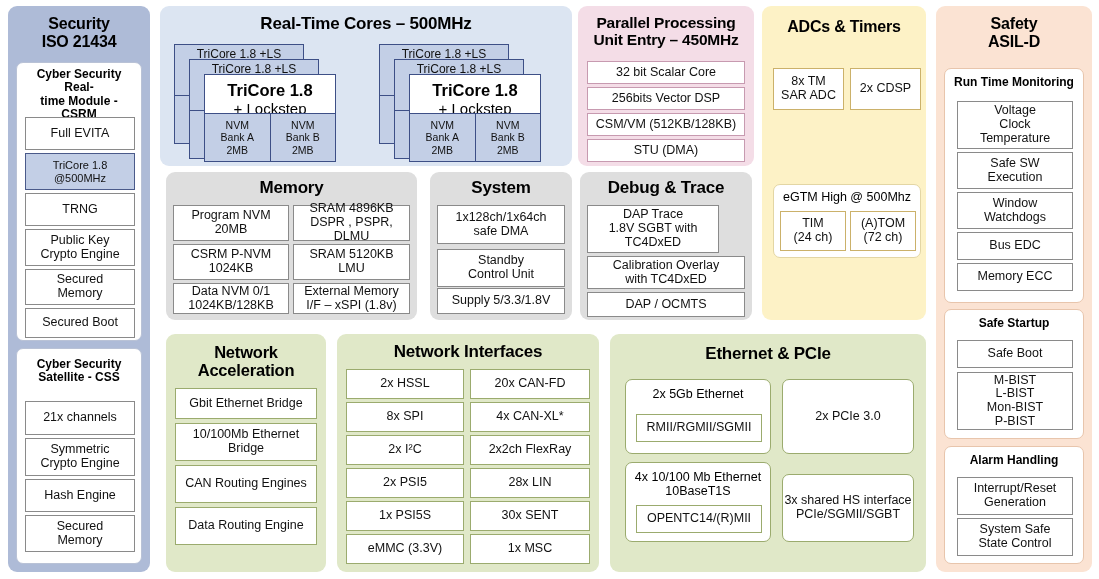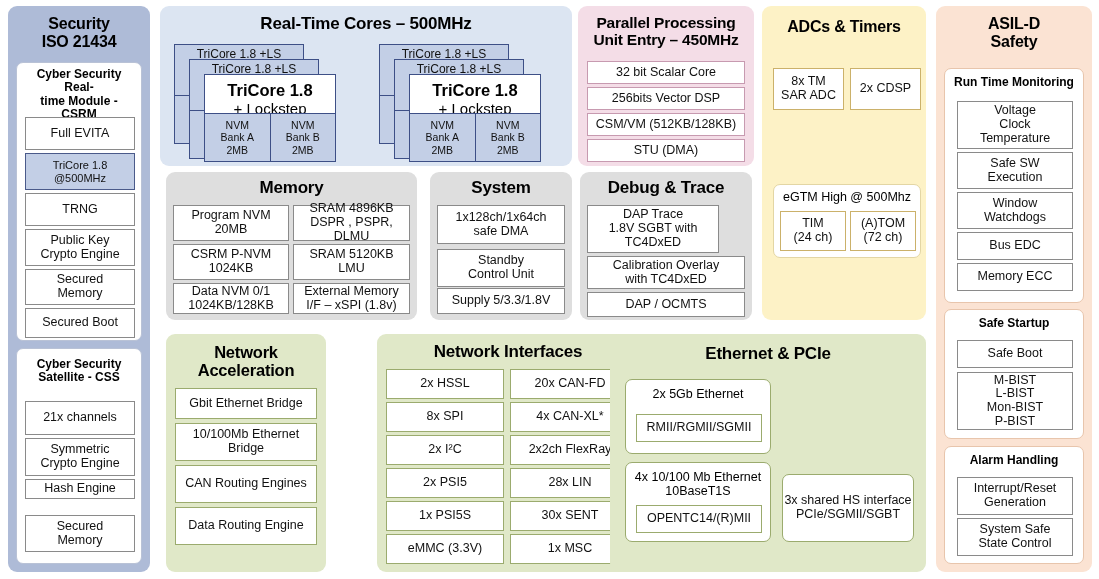--- a/index.html
+++ b/index.html
@@ -117,21 +117,21 @@
       <div class="subgrp-title" style="padding:9px 4px 2px;">
         <div>Cyber Security</div>
         <div>Satellite - CSS</div>
       </div>
       <div class="box abs" style="left:8px;top:52px;width:110px;height:34px;">
         <span>21x channels</span>
         </div>
       <div class="box abs" style="left:8px;top:89px;width:110px;height:38px;">
         <span>Symmetric<br>Crypto Engine</span>
         </div>
-      <div class="box abs" style="left:8px;top:130px;width:110px;height:20px;justify-content:center;">
+      <div class="box abs" style="left:8px;top:130px;width:110px;height:33px;justify-content:center;">
         <span>Hash Engine</span>
         </div>
       <div class="box abs" style="left:8px;top:166px;width:110px;height:37px;">
         <span>Secured<br>Memory</span>
         </div>
     </div>
   </div>
 
   <div class="panel th-lblue" style="left:160px;top:6px;width:412px;height:160px;">
     <div class="panel-title" style="padding-top:8px;font-size:17px;">Real-Time Cores – 500MHz</div>
@@ -269,22 +269,22 @@
         <span>TIM<br>(24 ch)</span>
         </div>
       <div class="box y abs" style="left:76px;top:26px;width:66px;height:40px;">
         <span>(A)TOM<br>(72 ch)</span>
         </div>
     </div>
   </div>
 
   <div class="panel th-peach" style="left:936px;top:6px;width:156px;height:566px;">
     <div class="panel-title" style="padding-top:9px;font-size:16px;">
+      <div>Safety</div>
       <div>ASIL-D</div>
-      <div>Safety</div>
     </div>
 
     <div class="subgrp peach" style="left:8px;top:62px;width:140px;height:235px;">
       <div class="subgrp-title" style="padding:7px 4px 3px;">Run Time Monitoring</div>
       <div class="box abs" style="left:12px;top:32px;width:116px;height:48px;">
         <span>Voltage<br>Clock<br>Temperature</span>
         </div>
       <div class="box abs" style="left:12px;top:83px;width:116px;height:37px;">
         <span>Safe SW<br>Execution</span>
         </div>
@@ -332,21 +332,21 @@
       <span>10/100Mb Ethernet<br>Bridge</span>
       </div>
     <div class="box g abs" style="left:9px;top:131px;width:142px;height:38px;">
       <span>CAN Routing Engines</span>
       </div>
     <div class="box g abs" style="left:9px;top:173px;width:142px;height:38px;">
       <span>Data Routing Engine</span>
       </div>
   </div>
 
-  <div class="panel th-green" style="left:337px;top:334px;width:262px;height:238px;margin-left:40px;">
+  <div class="panel th-green" style="left:337px;top:334px;width:262px;height:238px;">
     <div class="panel-title" style="padding-top:8px;font-size:17px;">Network Interfaces</div>
 
     <div class="box g abs" style="left:9px;top:35px;width:118px;height:30px;">
       <span>2x HSSL</span>
       </div>
     <div class="box g abs" style="left:9px;top:68px;width:118px;height:30px;">
       <span>8x SPI</span>
       </div>
     <div class="box g abs" style="left:9px;top:101px;width:118px;height:30px;">
       <span>2x I²C</span>
@@ -391,19 +391,22 @@
         </div>
     </div>
 
     <div class="abs" style="left:15px;top:128px;width:146px;height:80px;background:#fff;border:1.3px solid #9bab6e;border-radius:7px;">
       <div style="text-align:center;font-size:12.5px;padding-top:7px;line-height:1.15;">4x 10/100 Mb Ethernet<br>10BaseT1S</div>
       <div class="box g abs" style="left:10px;top:42px;width:126px;height:28px;">
         <span>OPENTC14/(R)MII</span>
         </div>
     </div>
 
+    <div class="box g abs" style="left:172px;top:45px;width:132px;height:75px;border-radius:7px;border-width:1.3px;">
+      <span>2x PCIe 3.0</span>
+      </div>
 
     <div class="box g abs" style="left:172px;top:140px;width:132px;height:68px;border-radius:7px;border-width:1.3px;">
       <span>3x shared HS interface<br>PCIe/SGMII/SGBT</span>
       </div>
   </div>
 
 </div>
 
 </body></html>

